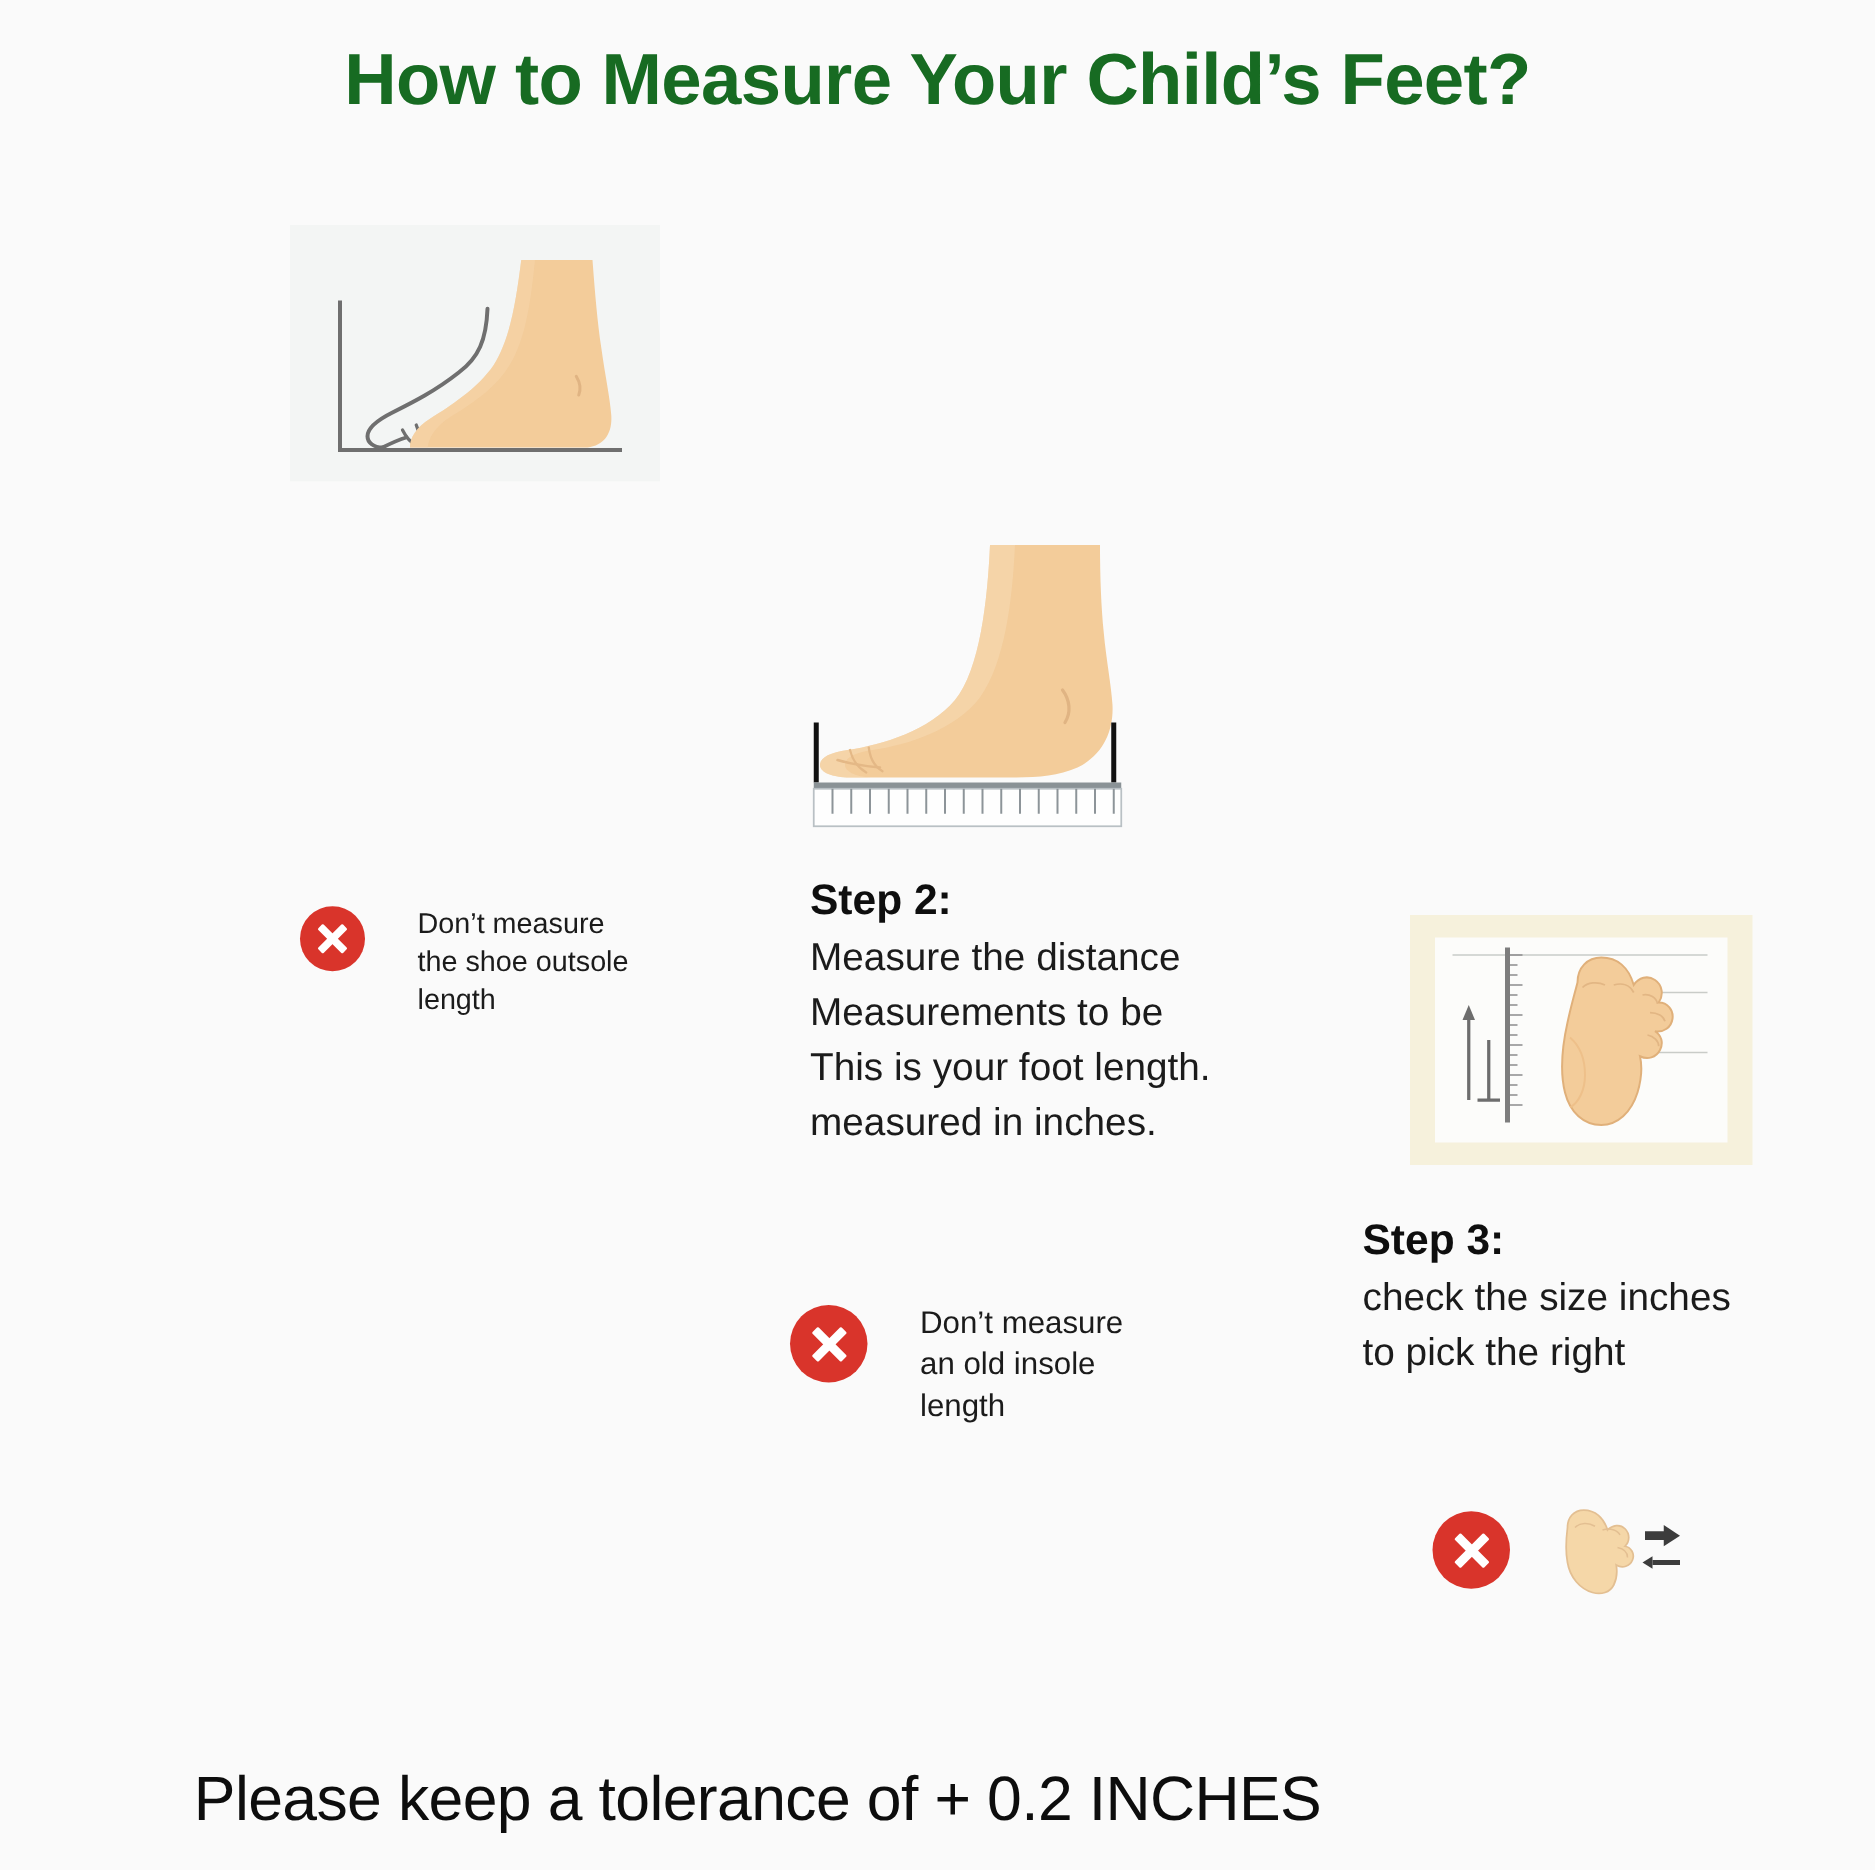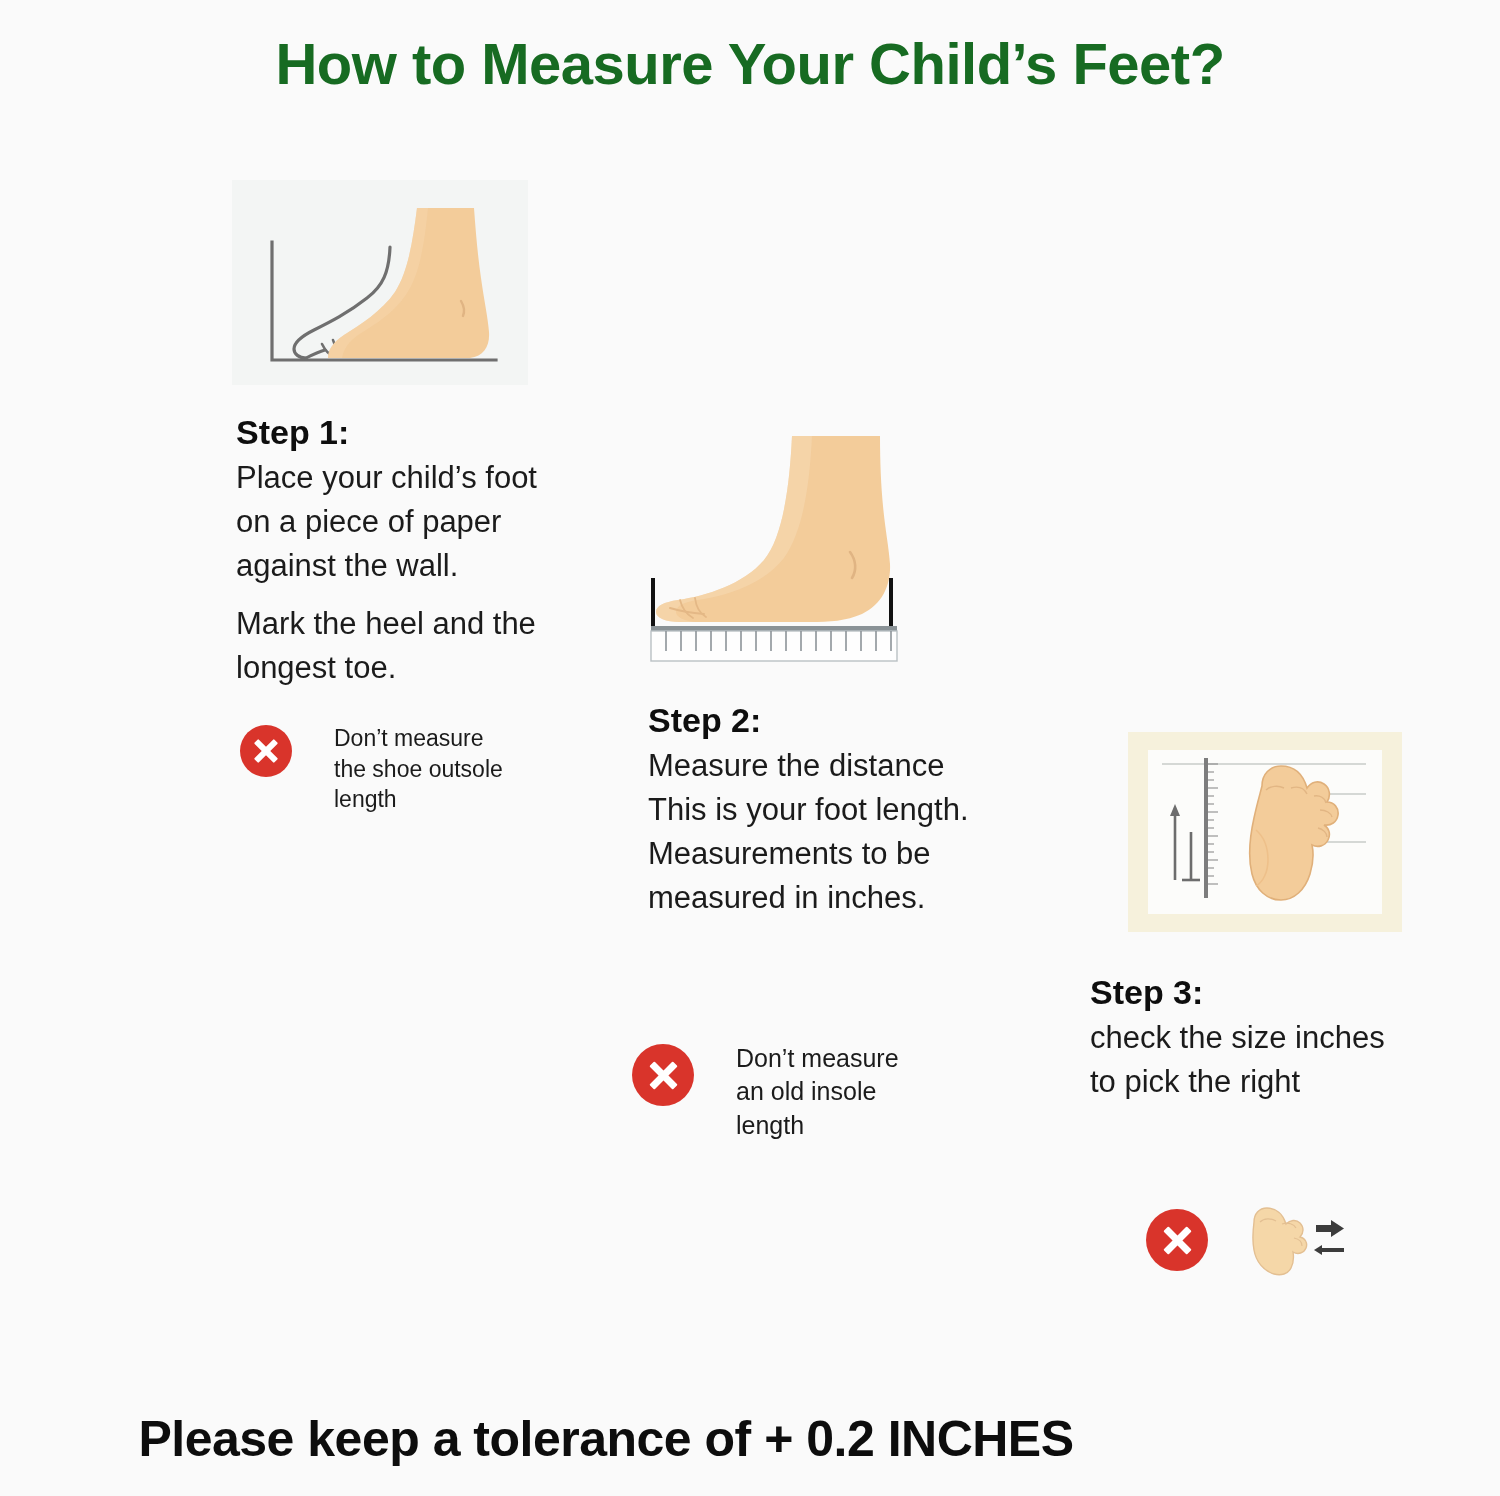--- a/index.html
+++ b/index.html
@@ -39,21 +39,21 @@
 
   
   .footer-note {
     position: absolute;
     left: 0;
     bottom: 28px;
     width: 1212px;
     text-align: center;
     color: #0d0d0d;
     font-size: 50px;
-    font-weight: bold;
+    font-weight: normal;
     letter-spacing: -0.5px;
     white-space: nowrap;
   }
 
   
   .panel {
     position: absolute;
   }
   .illus {
     position: absolute;
@@ -167,31 +167,20 @@
                C96 170 101 162 112 155 C128 145 150 131 163 112
                C176 92 181 60 185 28 Z" fill="#f3cc9a"></path>
       <path d="M185 28 L196 28 C193 58 189 88 178 108 C168 127 150 140 134 150
                C120 158 112 166 110 178 L96 178
                C96 170 101 162 112 155 C128 145 150 131 163 112
                C176 92 181 60 185 28 Z" fill="#f6d6ac" opacity="0.55"></path>
       <path d="M229 121 C232 126 233 131 231 136" fill="none" stroke="#e0b483" stroke-width="2.4" stroke-linecap="round"></path>
     </svg>
   </div>
 
-  <div class="illus" style="left:236px; top:412px; width:320px;">
-    <p class="step-head">Step 1:</p>
-    <p class="step-body">
-      <span class="ln">Place your child’s foot</span>
-      <span class="ln">on a piece of paper</span>
-      <span class="ln">against the wall.</span>
-      <span class="gap"></span>
-      <span class="ln">Mark the heel and the</span>
-      <span class="ln">longest toe.</span>
-    </p>
-  </div>
 
   <div class="warn" style="left:240px; top:723px;">
     <span class="warn-x"></span>
     <span class="warn-text">
       <span class="ln">Don’t measure</span>
       <span class="ln">the shoe outsole</span>
       <span class="ln">length</span>
     </span>
   </div>
 
@@ -237,22 +226,22 @@
         <line x1="236" y1="213" x2="236" y2="233"></line>
         <line x1="251" y1="213" x2="251" y2="233"></line>
       </g>
     </svg>
   </div>
 
   <div class="illus" style="left:648px; top:700px; width:430px;">
     <p class="step-head">Step 2:</p>
     <p class="step-body">
       <span class="ln">Measure the distance</span>
+      <span class="ln">Measurements to be</span>
       <span class="ln">This is your foot length.</span>
-      <span class="ln">Measurements to be</span>
       <span class="ln">measured in inches.</span>
     </p>
   </div>
 
   <div class="warn" style="left:632px; top:1042px;">
     <span class="warn-x big"></span>
     <span class="warn-text" style="font-size:25px;">
       <span class="ln">Don’t measure</span>
       <span class="ln">an old insole</span>
       <span class="ln">length</span>

